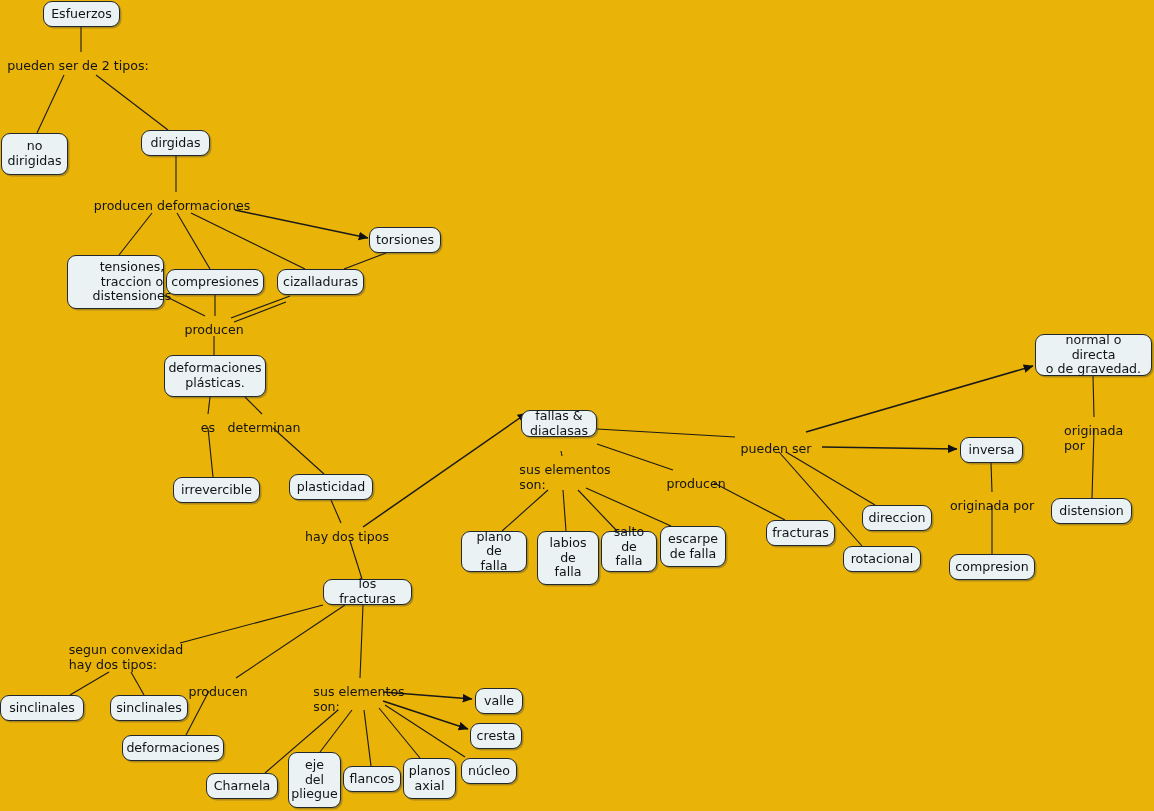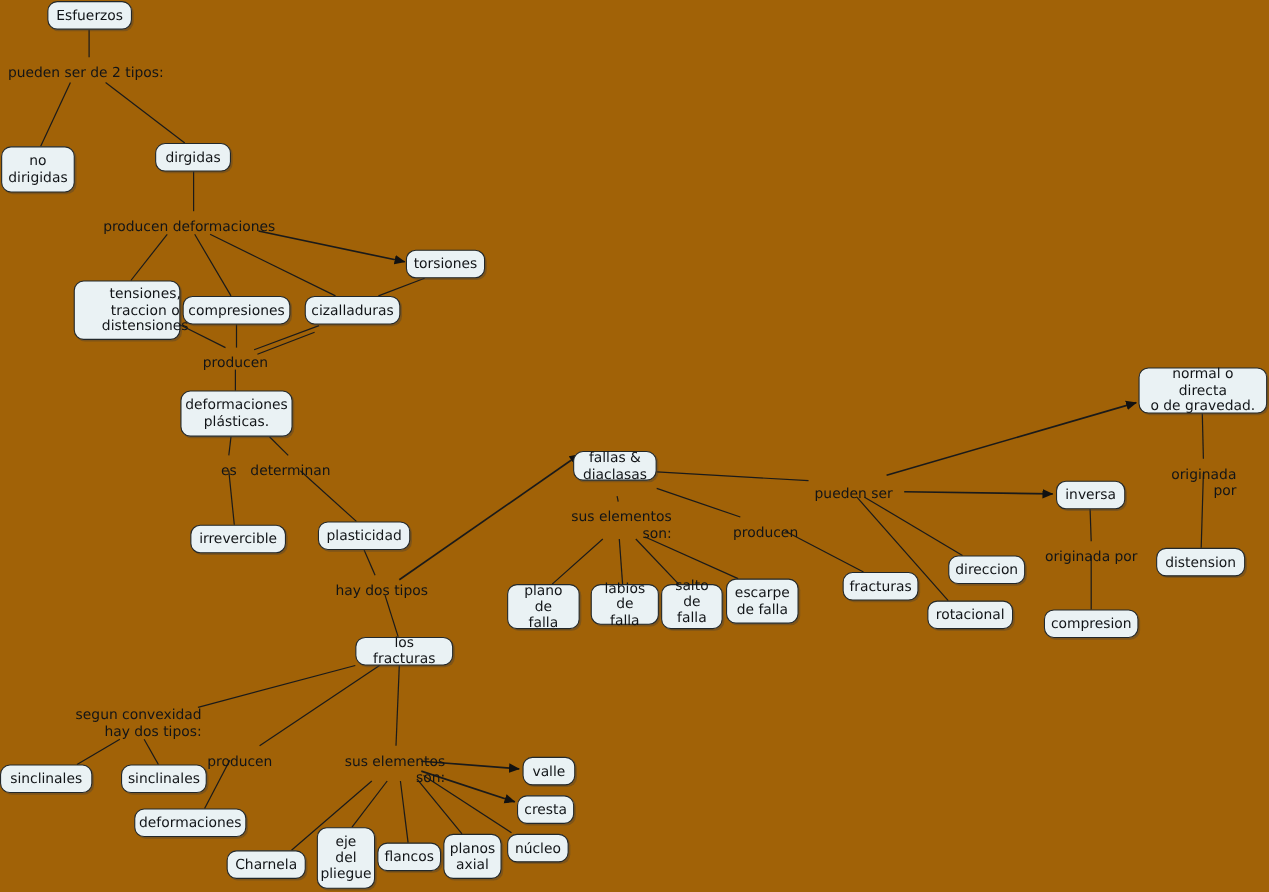--- a/index.html
+++ b/index.html
@@ -5,21 +5,21 @@
 <style>
   html, body {
     margin: 0;
     padding: 0;
     background: #ffffff;
   }
   #canvas {
     position: relative;
     width: 1154px;
     height: 811px;
-    background: #a16207;
+    background: #eab308;
     font-family: "DejaVu Sans", sans-serif;
     overflow: hidden;
   }
   #edges {
     position: absolute;
     left: 0;
     top: 0;
     width: 1154px;
     height: 811px;
     pointer-events: none;
@@ -41,21 +41,21 @@
     box-shadow: 1.5px 1.5px 0 rgba(60,60,60,0.35);
     white-space: pre-line;
     z-index: 3;
   }
   .link-label {
     position: absolute;
     box-sizing: border-box;
     color: #121417;
     font-size: 12.6px;
     line-height: 15px;
-    text-align: right;
+    text-align: left;
     background: transparent;
     white-space: pre-line;
     z-index: 2;
     transform: translateX(-50%);
   }
 </style>
 </head>
 <body>
 
 <div id="canvas">
@@ -130,21 +130,21 @@
       <div class="node" style="left: 277px; top: 269px; width: 87px; height: 26px;"><span>cizalladuras</span></div>
       <div class="node" style="left: 369px; top: 227px; width: 72px; height: 26px;"><span>torsiones</span></div>
       <div class="node" style="left: 164px; top: 355px; width: 102px; height: 42px;"><span>deformaciones
 plásticas.</span></div>
       <div class="node" style="left: 173px; top: 477px; width: 87px; height: 26px;"><span>irrevercible</span></div>
       <div class="node" style="left: 289px; top: 474px; width: 84px; height: 26px;"><span>plasticidad</span></div>
       <div class="node" style="left: 521px; top: 410px; width: 76px; height: 27px;"><span>fallas &amp;
 diaclasas</span></div>
       <div class="node" style="left: 461px; top: 531px; width: 66px; height: 41px;"><span>plano de
 falla</span></div>
-      <div class="node" style="left: 537px; top: 531px; width: 62px; height: 37px;"><span>labios
+      <div class="node" style="left: 537px; top: 531px; width: 62px; height: 54px;"><span>labios
 de falla</span></div>
       <div class="node" style="left: 601px; top: 531px; width: 56px; height: 41px; align-items: flex-end;"><span>salto
 de falla</span></div>
       <div class="node" style="left: 660px; top: 526px; width: 66px; height: 41px;"><span>escarpe
 de falla</span></div>
       <div class="node" style="left: 766px; top: 520px; width: 69px; height: 26px;"><span>fracturas</span></div>
       <div class="node" style="left: 862px; top: 505px; width: 70px; height: 26px;"><span>direccion</span></div>
       <div class="node" style="left: 843px; top: 546px; width: 78px; height: 26px;"><span>rotacional</span></div>
       <div class="node" style="left: 960px; top: 437px; width: 63px; height: 26px;"><span>inversa</span></div>
       <div class="node" style="left: 949px; top: 554px; width: 86px; height: 26px;"><span>compresion</span></div>

